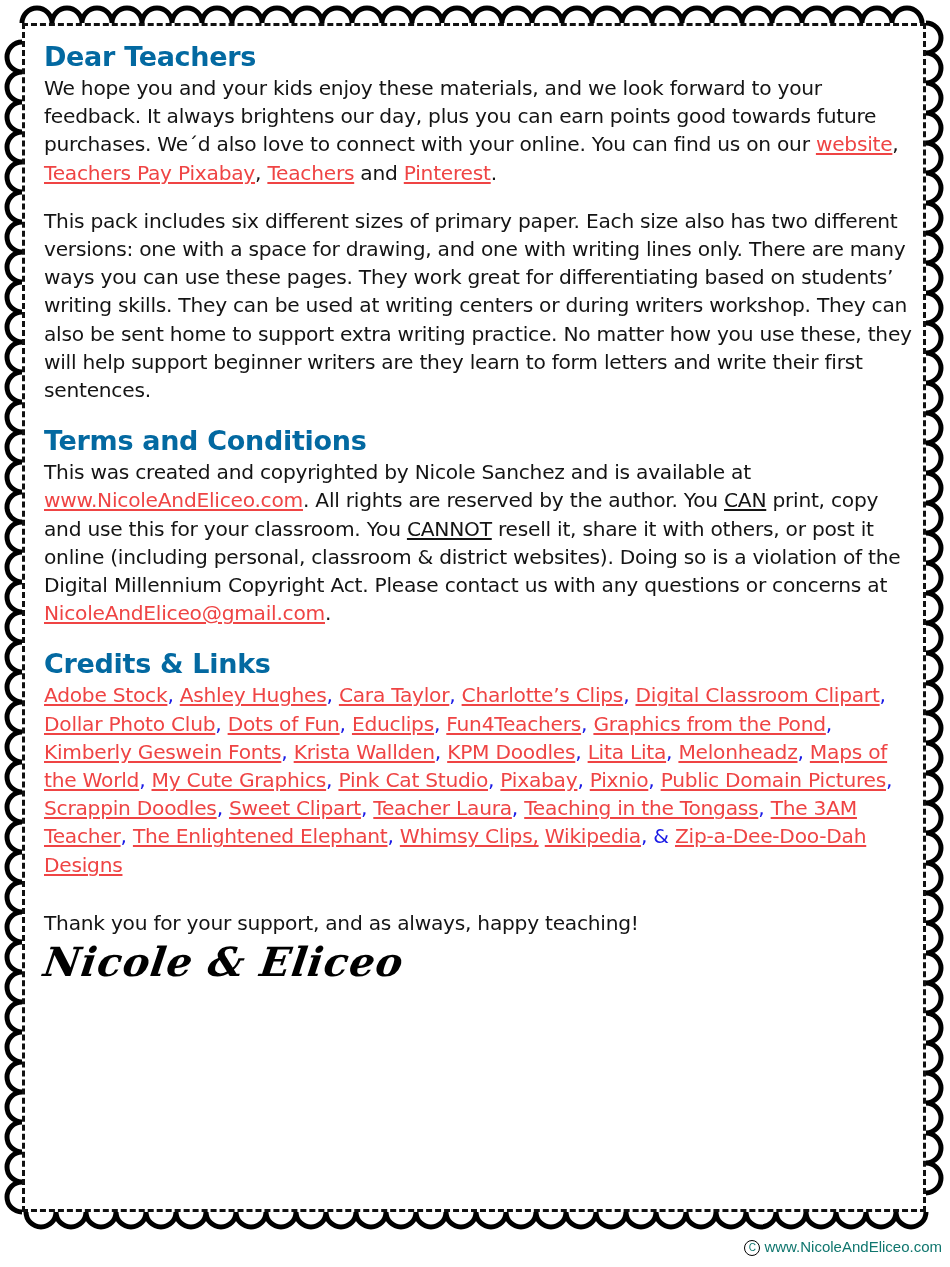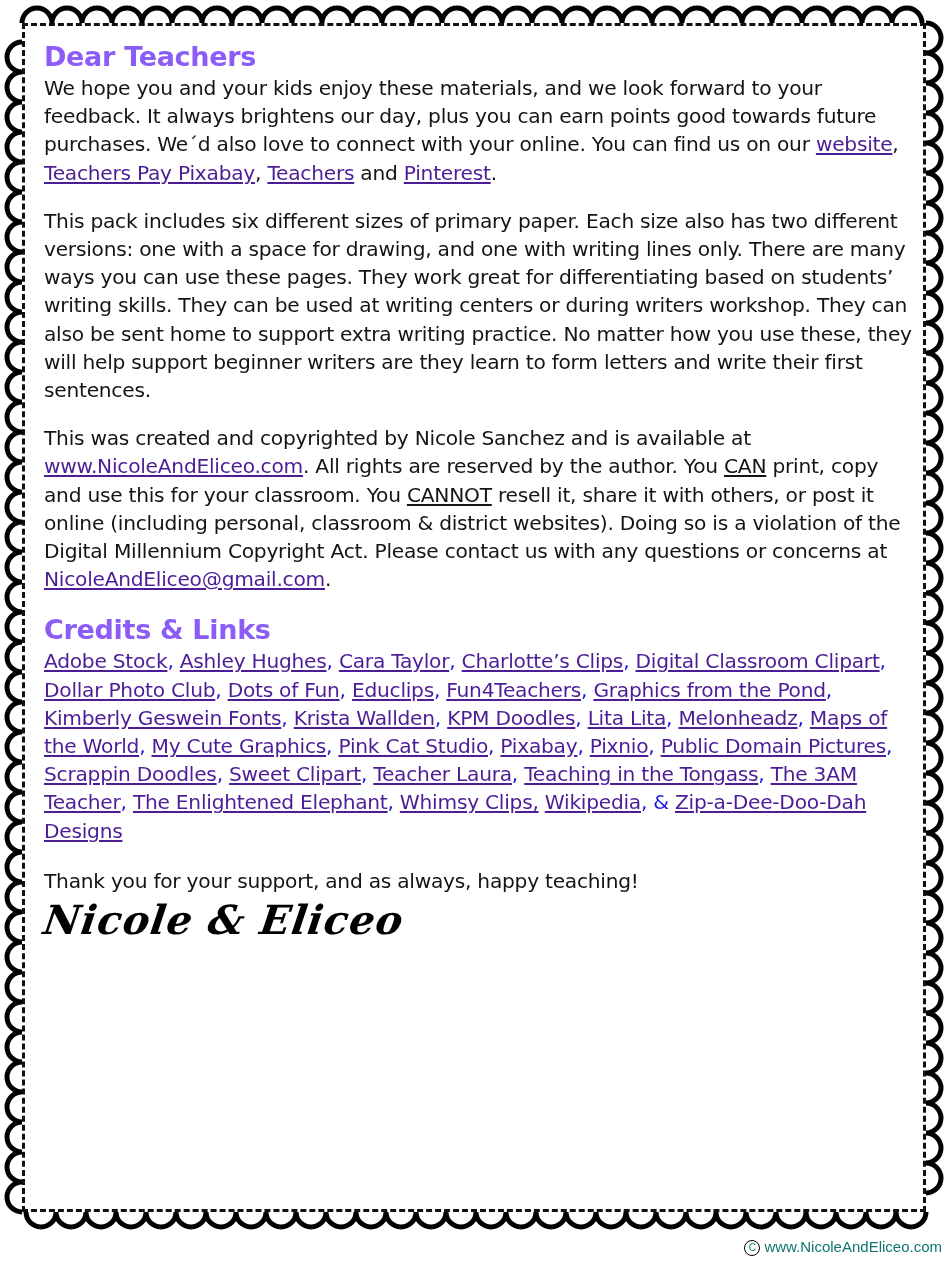--- a/index.html
+++ b/index.html
@@ -6,28 +6,28 @@
   body { width: 950px; height: 1267px; position: relative; overflow: hidden;
          font-family: "DejaVu Sans", sans-serif; color: #141414; }
   .frame { position: absolute; left: 0; top: 0; width: 950px; height: 1240px; }
   .inner {
     position: absolute; left: 22px; top: 23px; width: 904px; height: 1189px;
     border: 3px dashed #111; box-sizing: border-box; background: #fff;
   }
   .content { position: absolute; left: 44px; top: 40px; width: 870px; }
   h2 {
     margin: 0; font-family: "DejaVu Sans", sans-serif; font-weight: bold;
-    font-size: 27px; line-height: 34px; color: #8b5cf6; letter-spacing: -0.3px;
+    font-size: 27px; line-height: 34px; color: #0369a1; letter-spacing: -0.3px;
   }
   p { margin: 0; font-size: 20.2px; line-height: 28.2px; letter-spacing: -0.25px; }
   .section { margin-bottom: 20px; }
-  a, .link { color: #4c1d95; text-decoration: underline; cursor: pointer; }
+  a, .link { color: #ef4444; text-decoration: underline; cursor: pointer; }
   .u { text-decoration: underline; margin-top: 40px; }
   .sep { color: #1a1ae6; }
-  .thanks { margin-top: 22px; }
+  .thanks { margin-top: 30px; }
   .signature {
     font-family: "DejaVu Serif", serif; font-style: italic; font-weight: bold;
     font-size: 40px; line-height: 46px; color: #000; margin-top: 2px;
     transform: skewX(-8deg); transform-origin: left; letter-spacing: 1px;
   }
   .footer {
     position: absolute; right: 8px; top: 1238px;
     font-family: "Liberation Sans", sans-serif; font-size: 15px; color: #0f766e;
   }
   .copy-icon {
@@ -52,20 +52,21 @@
   <div class="section">
     <h2>Dear Teachers</h2>
     <p><span>We hope you and your kids enjoy these materials, and we look forward to your feedback. It always brightens our day, plus you can earn points good towards future purchases. We´d also love to connect with your online. You can find us on our </span><a>website</a><span>, </span><a>Teachers Pay Pixabay</a><span>, </span><a>Teachers</a><span> and </span><a>Pinterest</a><span>.</span></p>
   </div>
 
   <div class="section">
     <p>This pack includes six different sizes of primary paper. Each size also has two different versions: one with a space for drawing, and one with writing lines only. There are many ways you can use these pages. They work great for differentiating based on students’ writing skills. They can be used at writing centers or during writers workshop. They can also be sent home to support extra writing practice. No matter how you use these, they will help support beginner writers are they learn to form letters and write their first sentences.</p>
   </div>
 
   <div class="section">
+    <h2>Terms and Conditions</h2>
     <p><span>This was created and copyrighted by Nicole Sanchez and is available at </span><a>www.NicoleAndEliceo.com</a><span>. All rights are reserved by the author. You </span><span class="u">CAN</span><span> print, copy and use this for your classroom. You </span><span class="u">CANNOT</span><span> resell it, share it with others, or post it online (including personal, classroom &amp; district websites). Doing so is a violation of the Digital Millennium Copyright Act. Please contact us with any questions or concerns at </span><a>NicoleAndEliceo@gmail.com</a><span>.</span></p>
   </div>
 
   <div class="section">
     <h2>Credits &amp; Links</h2>
     <p id="credit-links"><a>Adobe Stock</a><span class="sep">, </span><a>Ashley Hughes</a><span class="sep">, </span><a>Cara Taylor</a><span class="sep">, </span><a>Charlotte’s Clips</a><span class="sep">, </span><a>Digital Classroom Clipart</a><span class="sep">, </span><a>Dollar Photo Club</a><span class="sep">, </span><a>Dots of Fun</a><span class="sep">, </span><a>Educlips</a><span class="sep">, </span><a>Fun4Teachers</a><span class="sep">, </span><a>Graphics from the Pond</a><span class="sep">, </span><a>Kimberly Geswein Fonts</a><span class="sep">, </span><a>Krista Wallden</a><span class="sep">, </span><a>KPM Doodles</a><span class="sep">, </span><a>Lita Lita</a><span class="sep">, </span><a>Melonheadz</a><span class="sep">, </span><a>Maps of the World</a><span class="sep">, </span><a>My Cute Graphics</a><span class="sep">, </span><a>Pink Cat Studio</a><span class="sep">, </span><a>Pixabay</a><span class="sep">, </span><a>Pixnio</a><span class="sep">, </span><a>Public Domain Pictures</a><span class="sep">, </span><a>Scrappin Doodles</a><span class="sep">, </span><a>Sweet Clipart</a><span class="sep">, </span><a>Teacher Laura</a><span class="sep">, </span><a>Teaching in the Tongass</a><span class="sep">, </span><a>The 3AM Teacher</a><span class="sep">, </span><a>The Enlightened Elephant</a><span class="sep">, </span><a>Whimsy Clips,</a><span class="sep"> </span><a>Wikipedia</a><span class="sep">, </span><span class="sep">&amp; </span><a>Zip-a-Dee-Doo-Dah Designs</a></p>
   </div>
 
   <p class="thanks">Thank you for your support, and as always, happy teaching!</p>
   <div class="signature">Nicole &amp; Eliceo</div>

